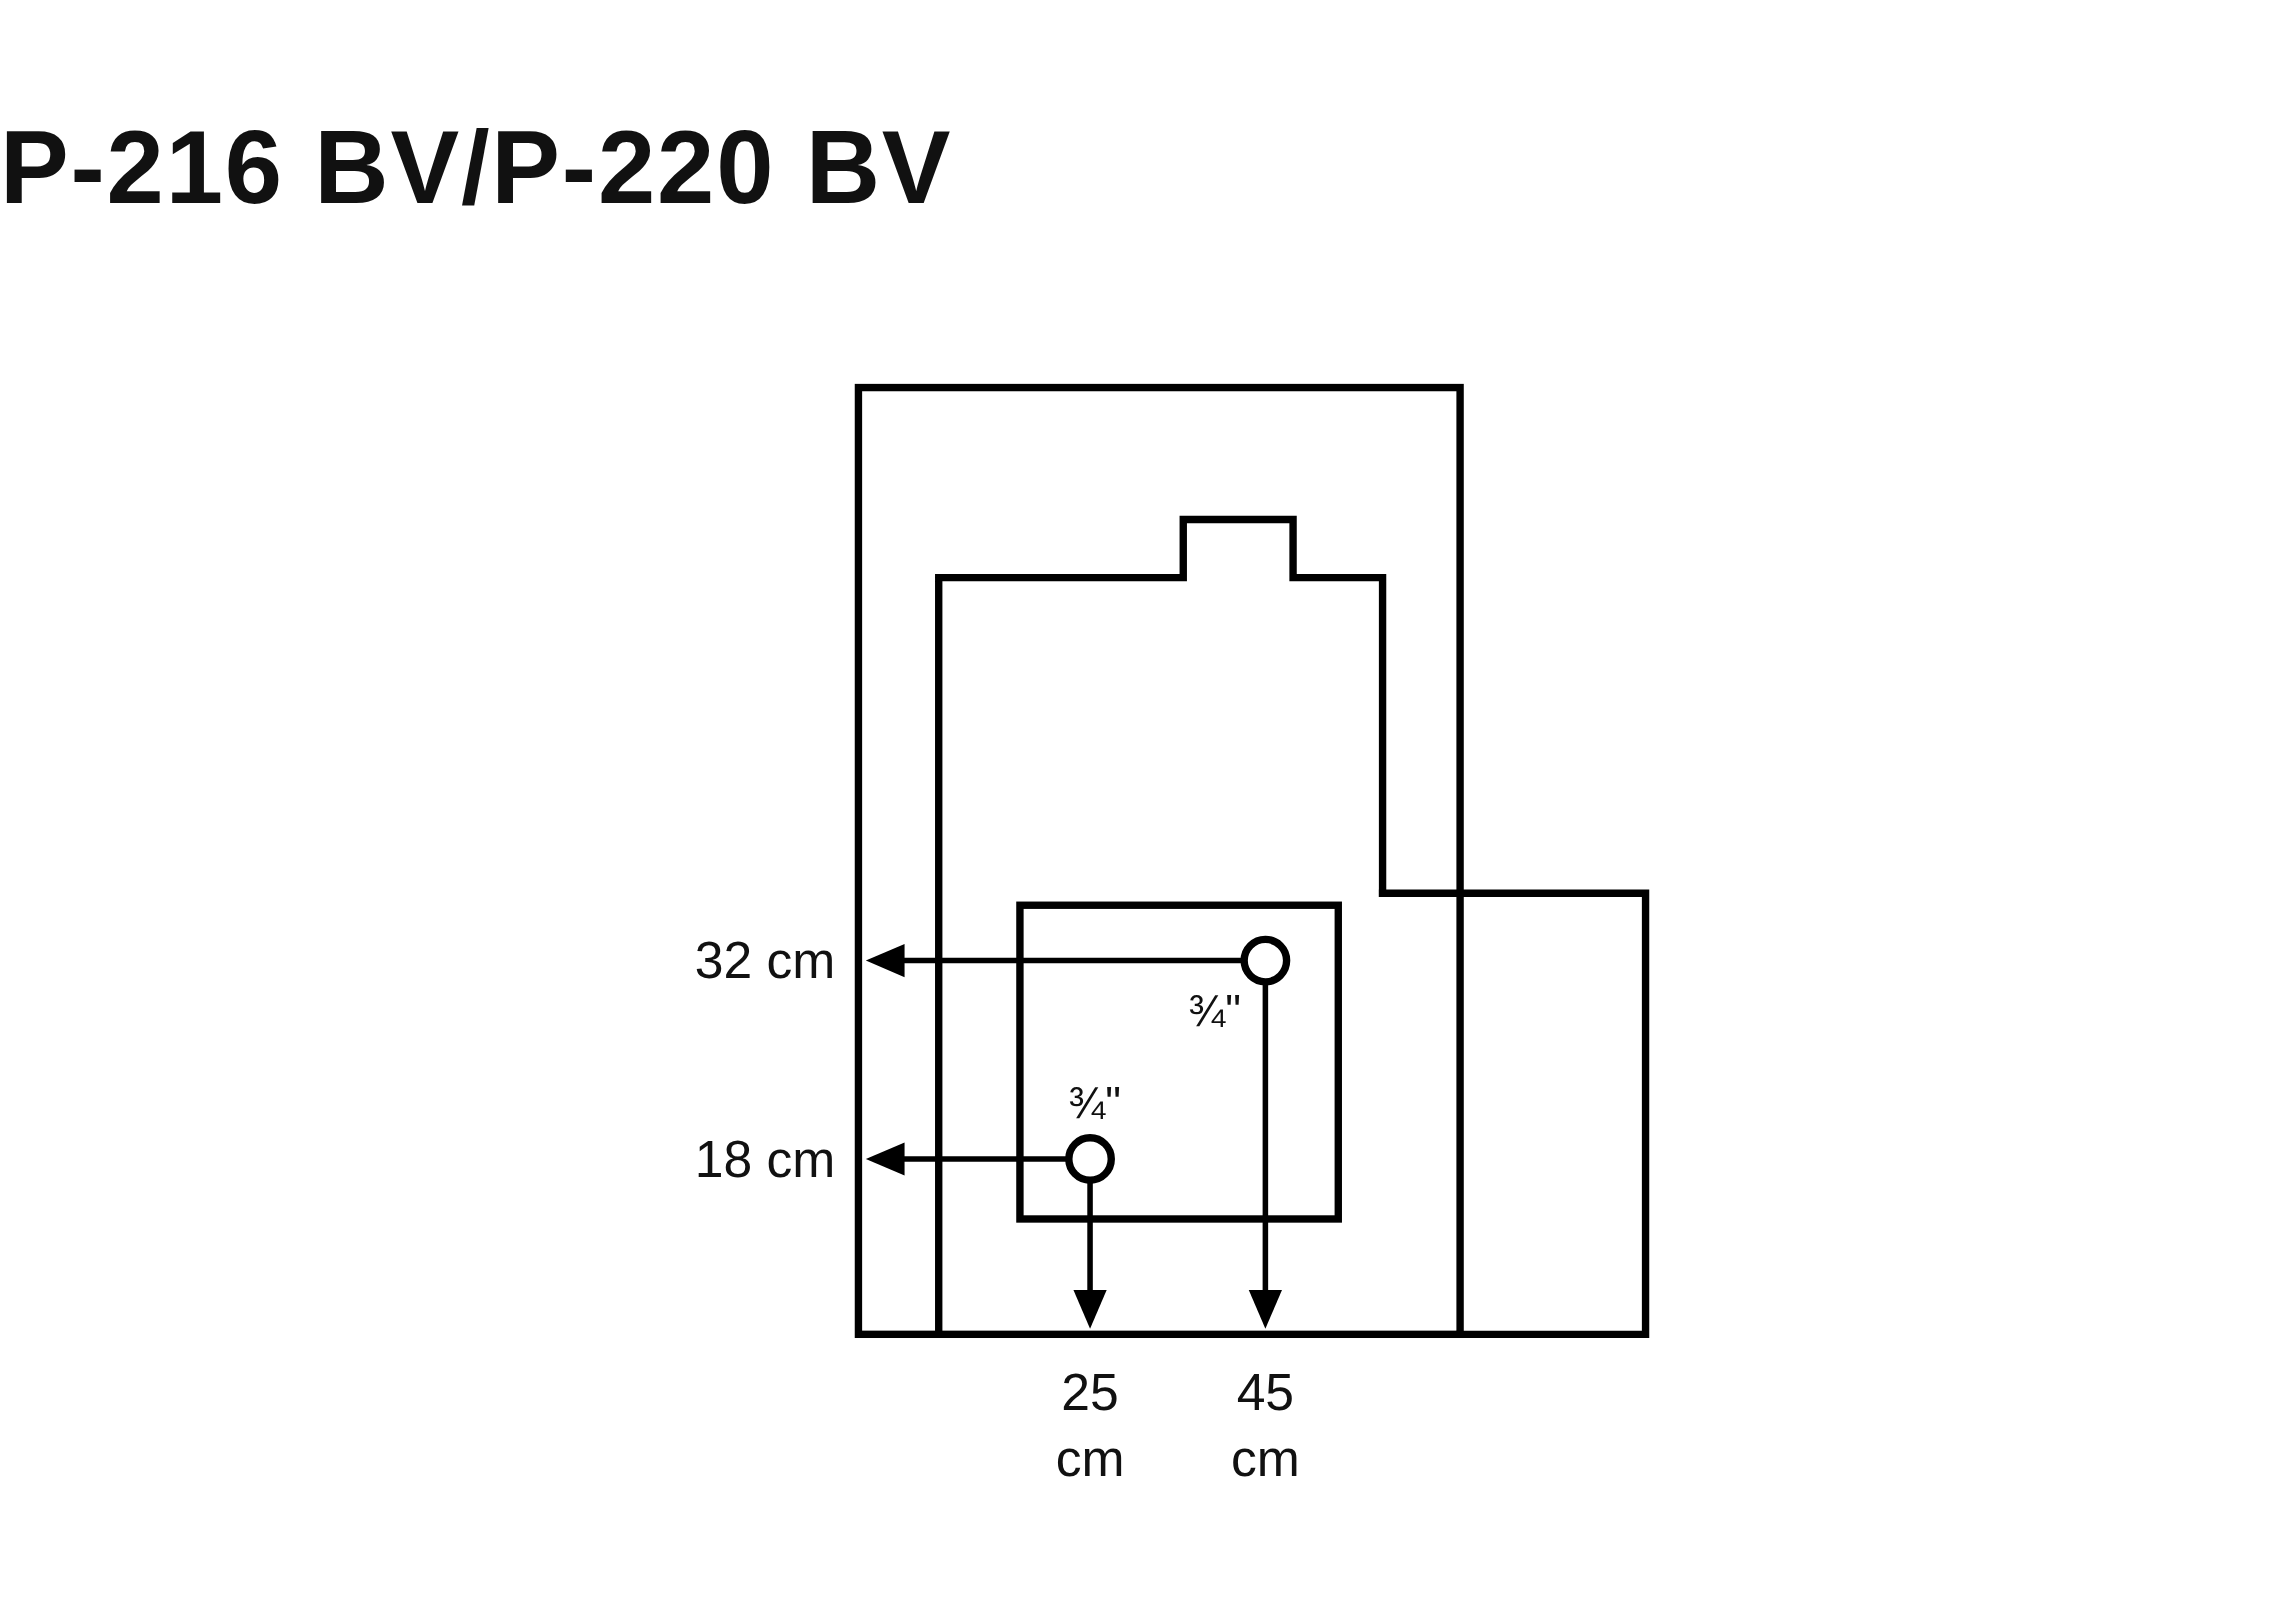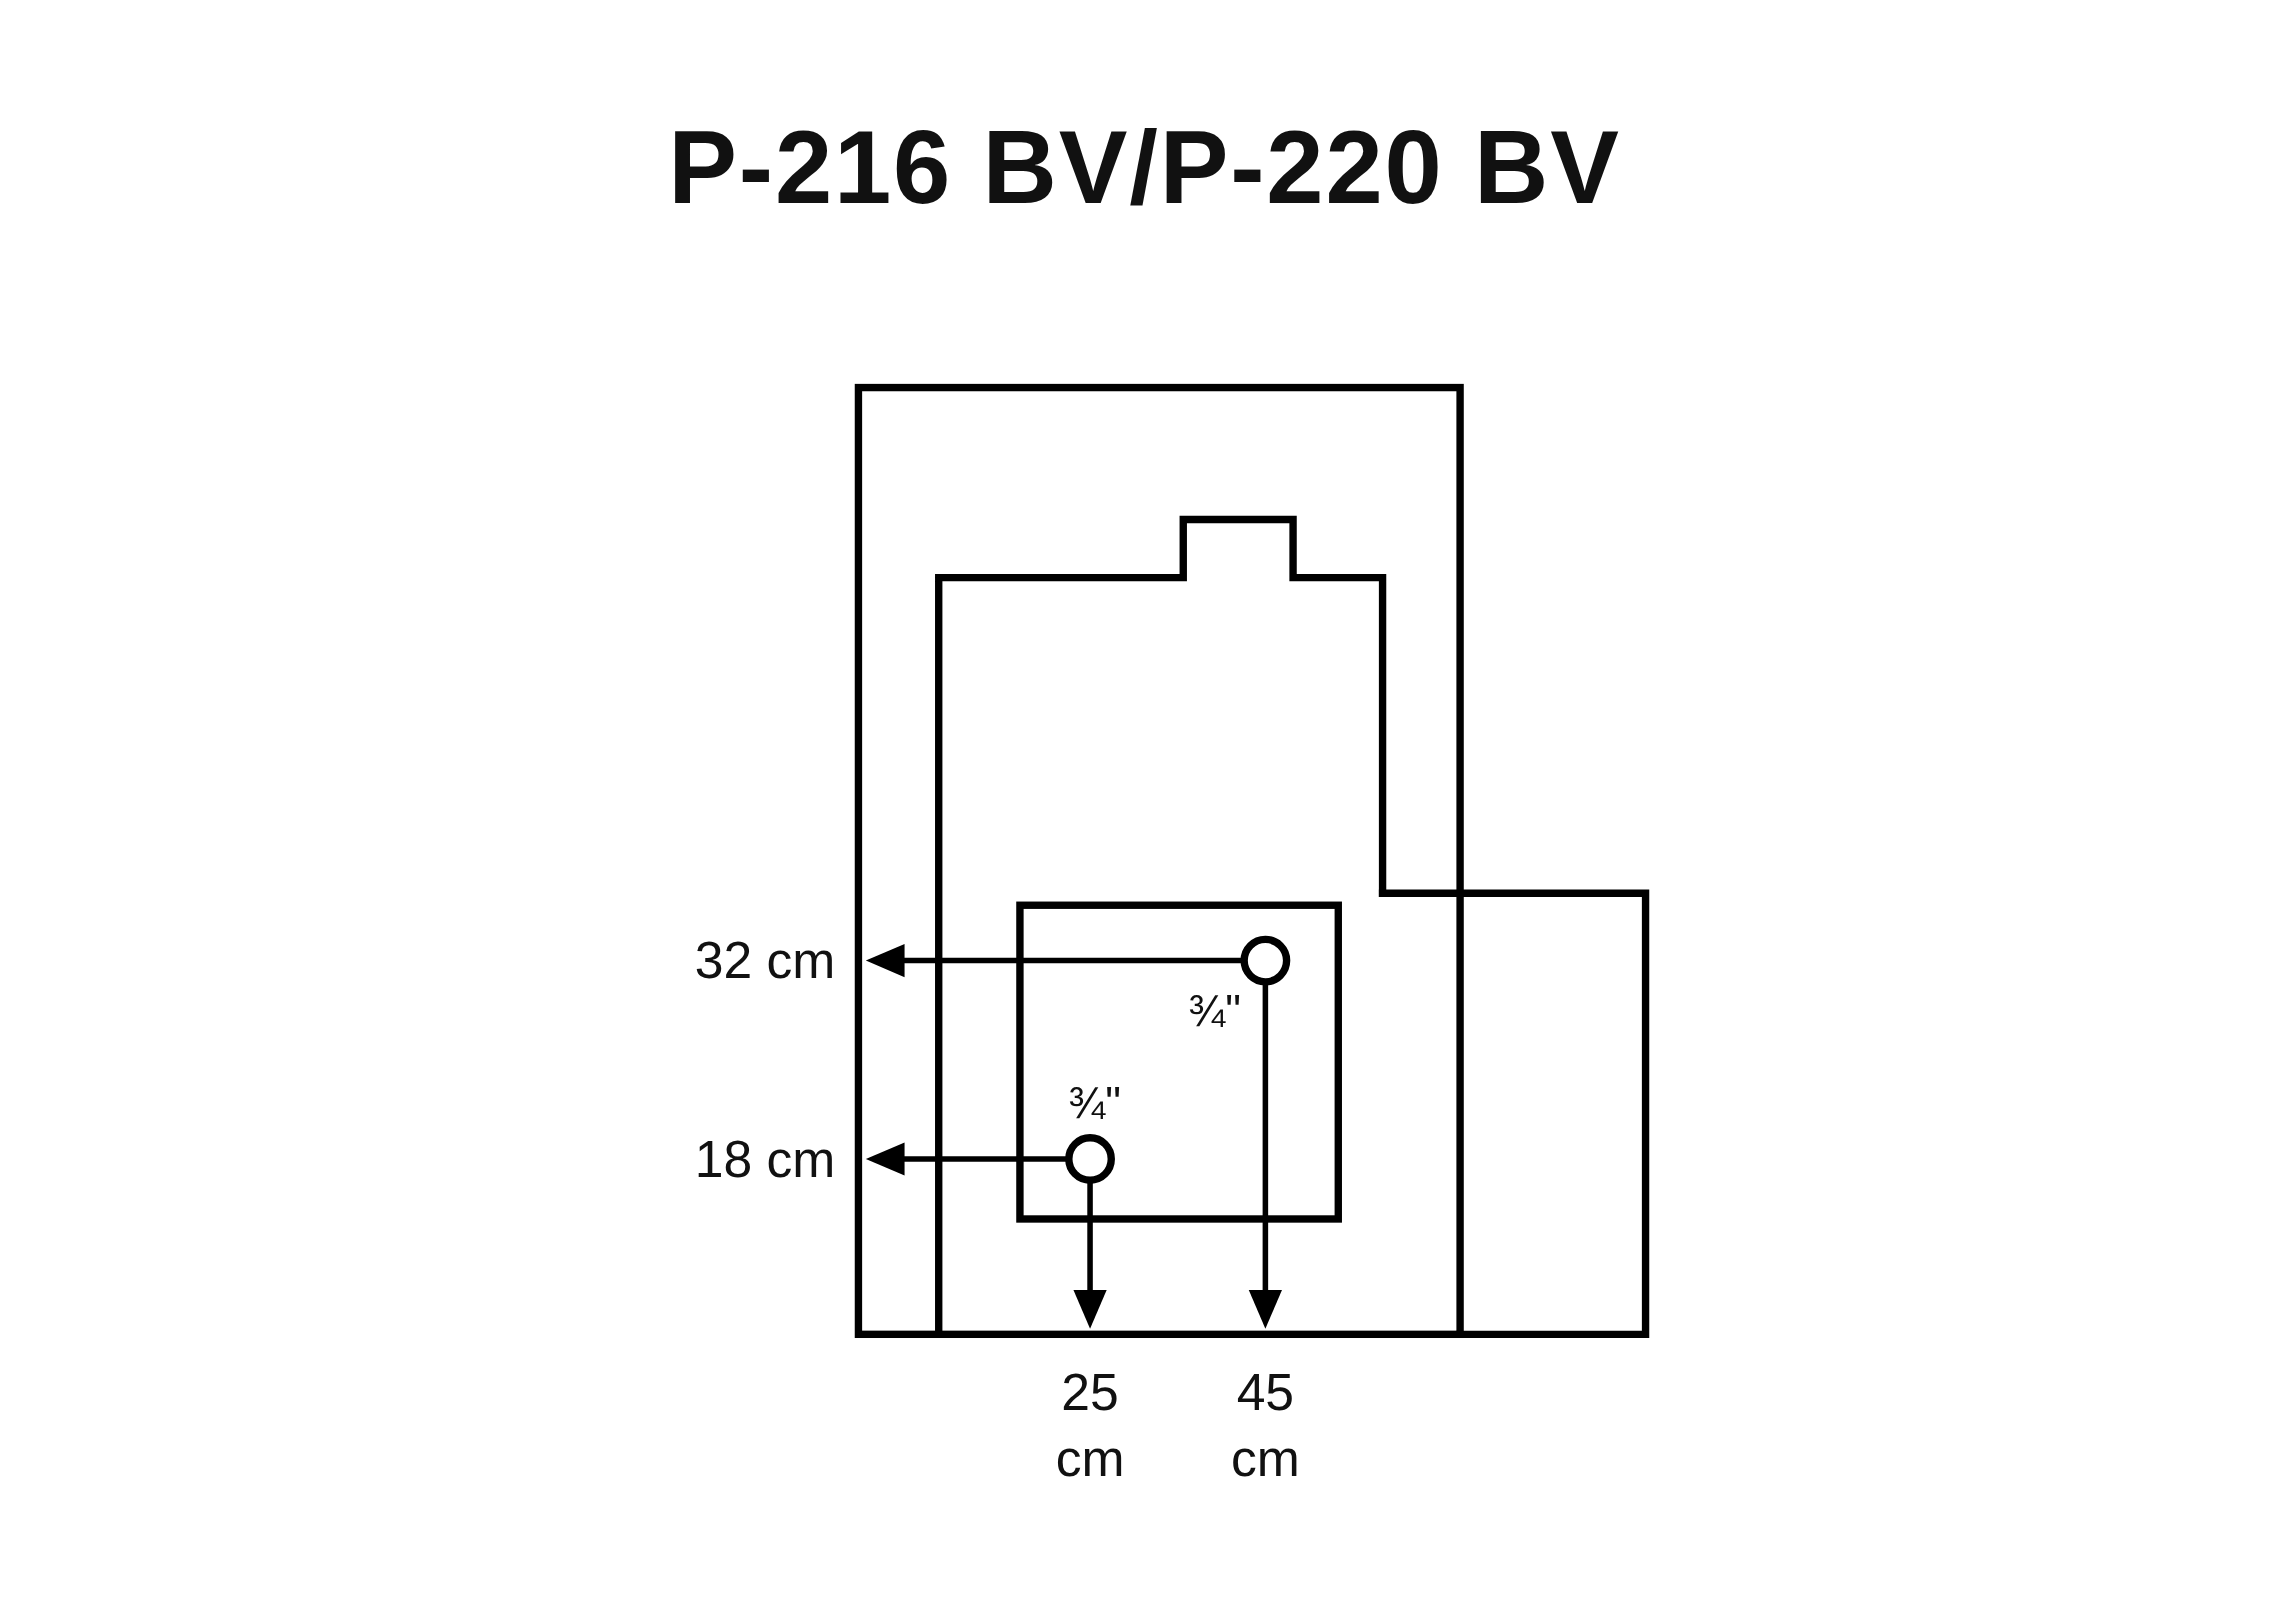--- a/index.html
+++ b/index.html
@@ -14,21 +14,21 @@
       background: #ffffff;
       font-family: "Liberation Sans", sans-serif;
       overflow: hidden;
     }
     .title {
       position: absolute;
       top: 109px;
       left: 0;
       width: 100%;
       margin: 0;
-      text-align: center;
+      text-align: left;
       font-size: 103px;
       font-weight: 700;
       color: #111111;
       letter-spacing: 1.8px;
     }
     .diagram {
       position: absolute;
       top: 0;
       left: 0;
       width: 2289px;

